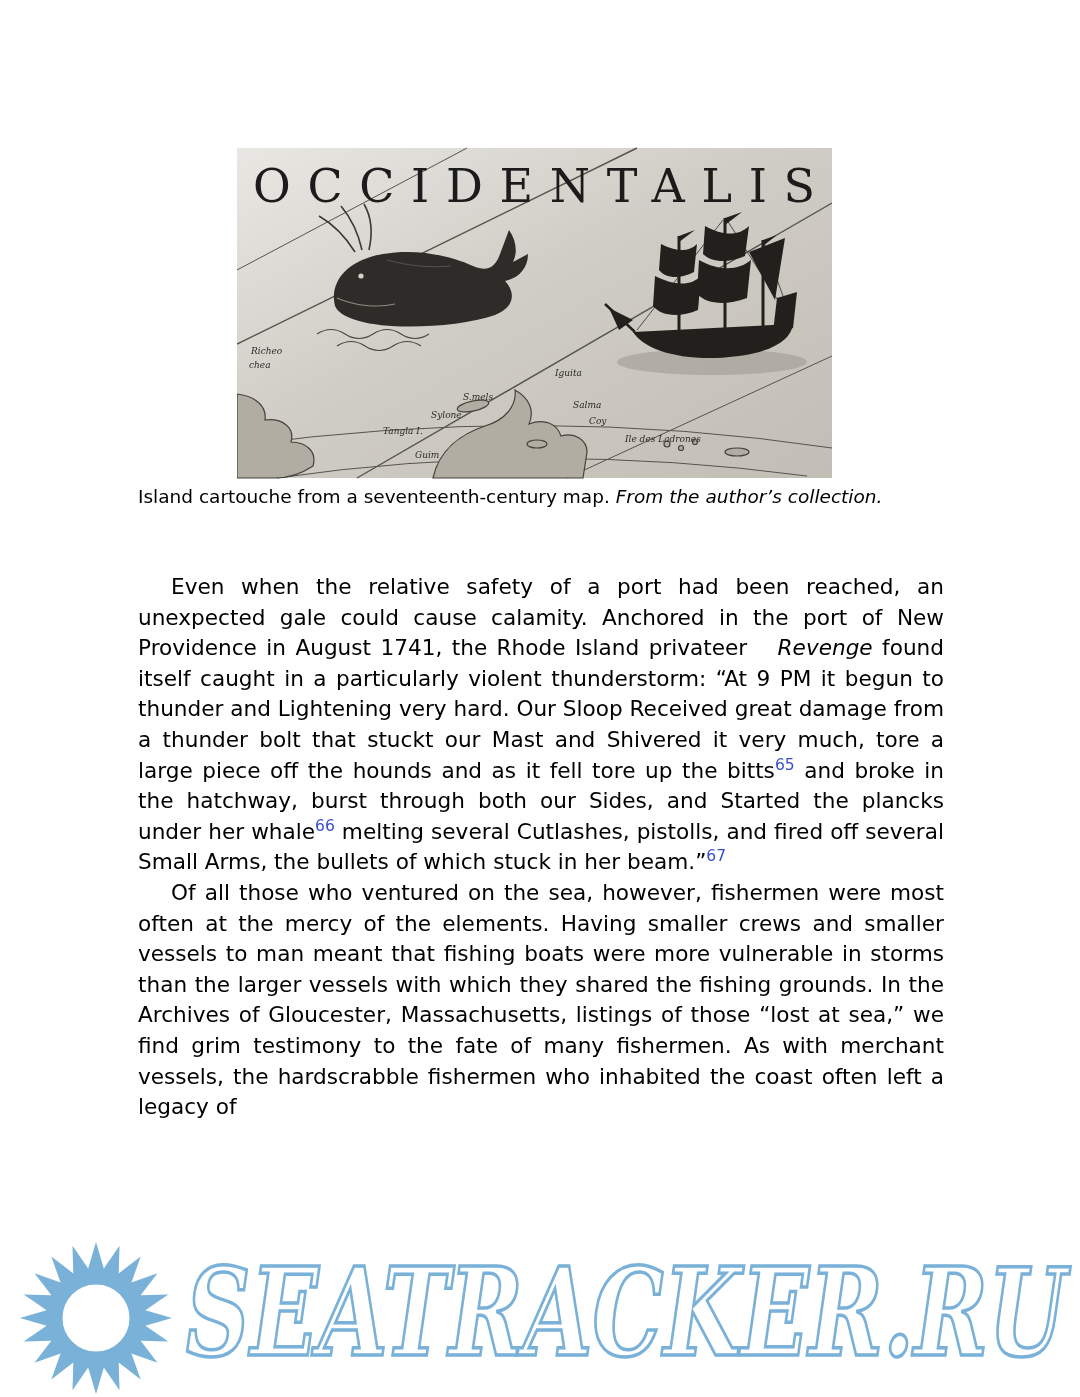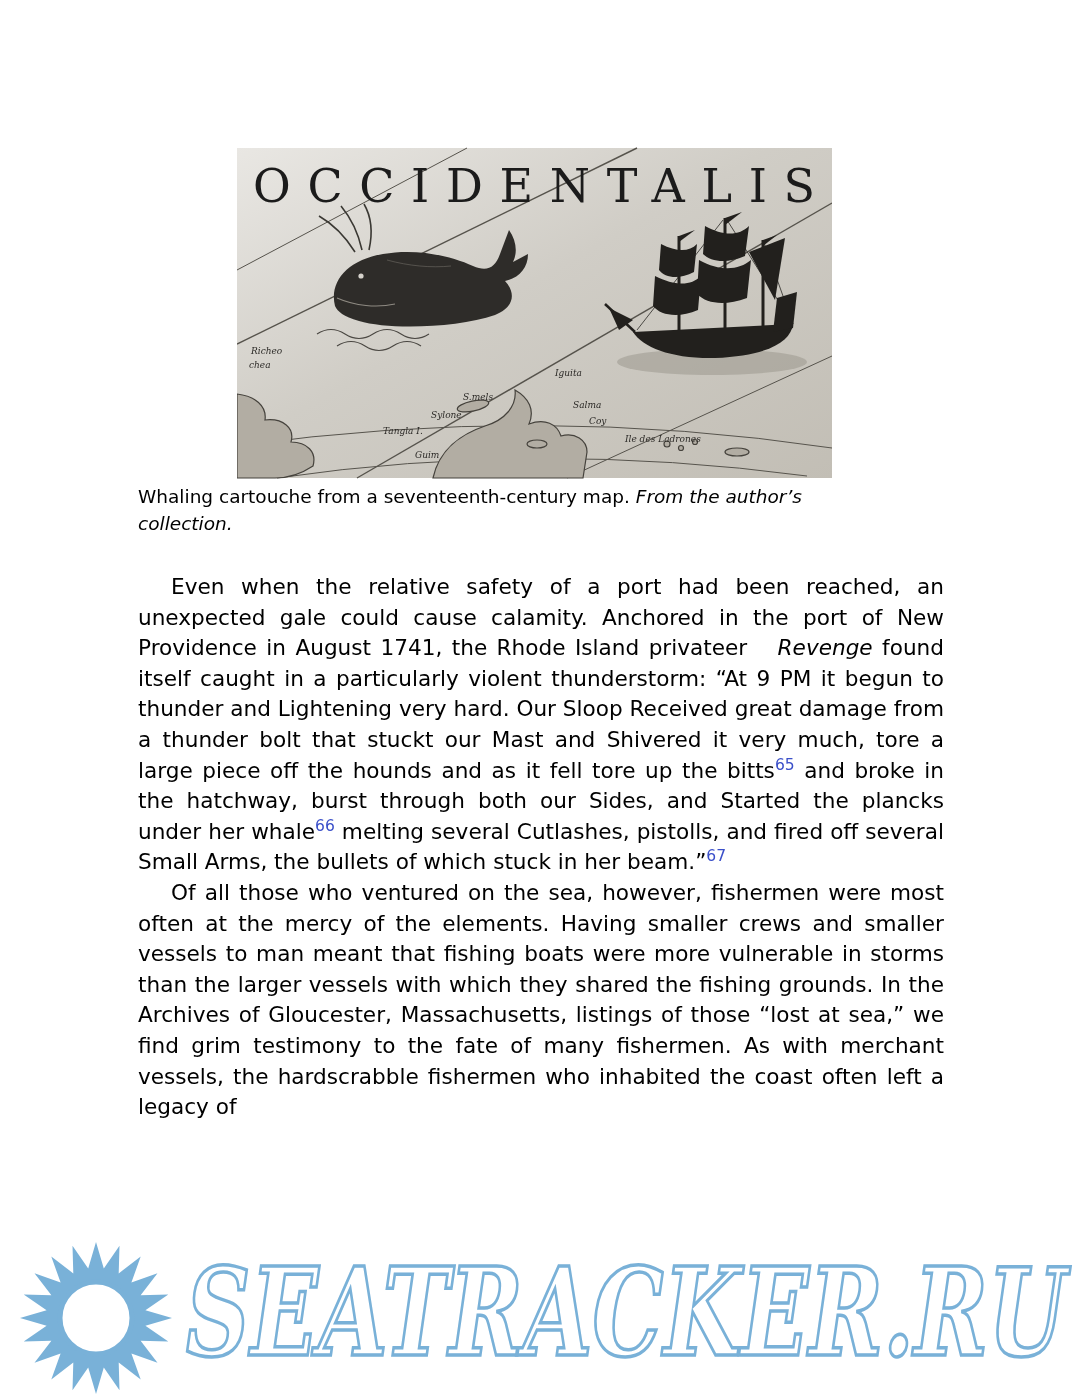--- a/index.html
+++ b/index.html
@@ -168,21 +168,21 @@
         <text class="map-label" x="146" y="286">Tangla I.</text>
         <text class="map-label" x="336" y="260">Salma</text>
         <text class="map-label" x="352" y="276">Coy</text>
         <text class="map-label" x="388" y="294">Ile des Ladrones</text>
         <text class="map-label" x="178" y="310">Guim</text>
       </g>
     </svg>
   </figure>
 
   <div class="caption">
-    <span>Whaling cartouche from a seventeenth-century map. </span><em>From the author’s collection.</em>
+    <span>Island cartouche from a seventeenth-century map. </span><em>From the author’s collection.</em>
   </div>
 
   <div class="body-text">
       <p class="para"><span>Even when the relative safety of a port had been reached, an unexpected gale could cause calamity. Anchored in the port of New Providence in August 1741, the Rhode Island privateer </span><span class="italic">Revenge</span><span> found itself caught in a particularly violent thunderstorm: “At 9 PM it begun to thunder and Lightening very hard. Our Sloop Received great damage from a thunder bolt that stuckt our Mast and Shivered it very much, tore a large piece off the hounds and as it fell tore up the bitts</span><sup class="fnref">65</sup><span> and broke in the hatchway, burst through both our Sides, and Started the plancks under her whale</span><sup class="fnref">66</sup><span> melting several Cutlashes, pistolls, and fired off several Small Arms, the bullets of which stuck in her beam.”</span><sup class="fnref">67</sup></p>
       <p class="para"><span>Of all those who ventured on the sea, however, fishermen were most often at the mercy of the elements. Having smaller crews and smaller vessels to man meant that fishing boats were more vulnerable in storms than the larger vessels with which they shared the fishing grounds. In the Archives of Gloucester, Massachusetts, listings of those “lost at sea,” we find grim testimony to the fate of many fishermen. As with merchant vessels, the hardscrabble fishermen who inhabited the coast often left a legacy of</span></p>
     </div>
 
   <div class="watermark">
     <svg viewBox="0 0 1080 158">
       <g>

